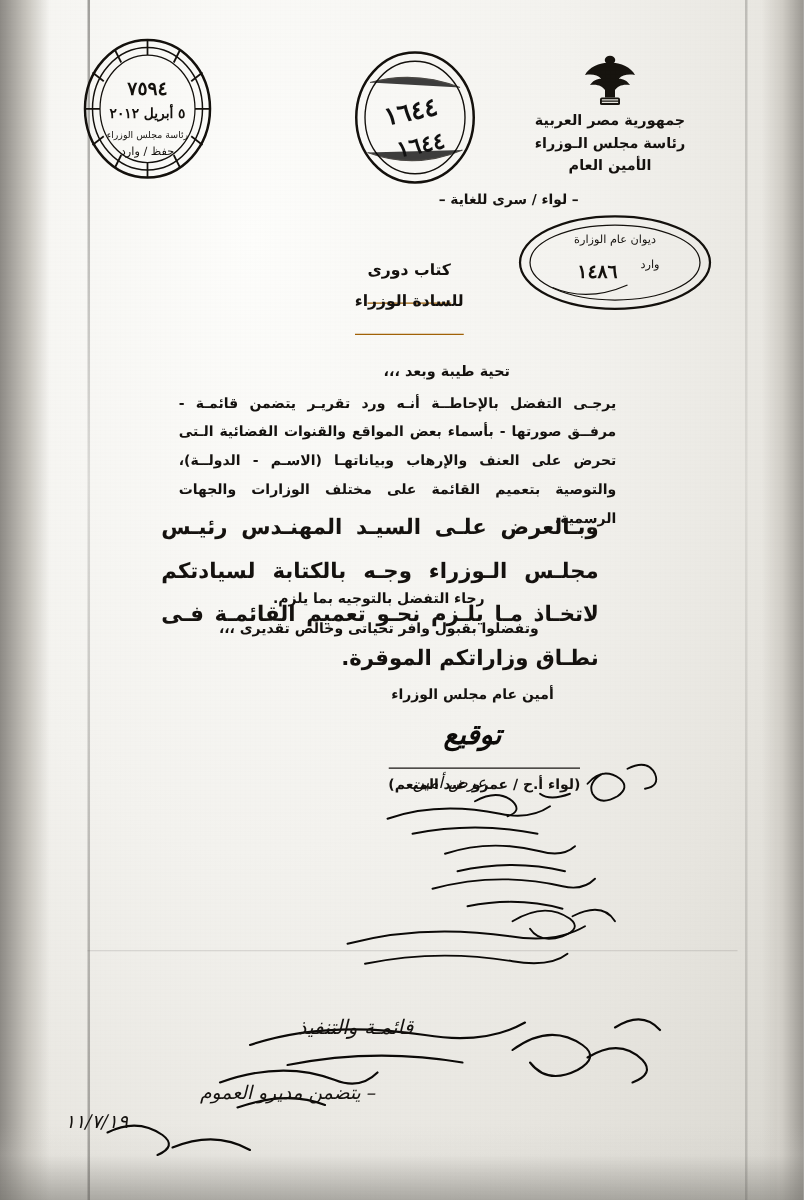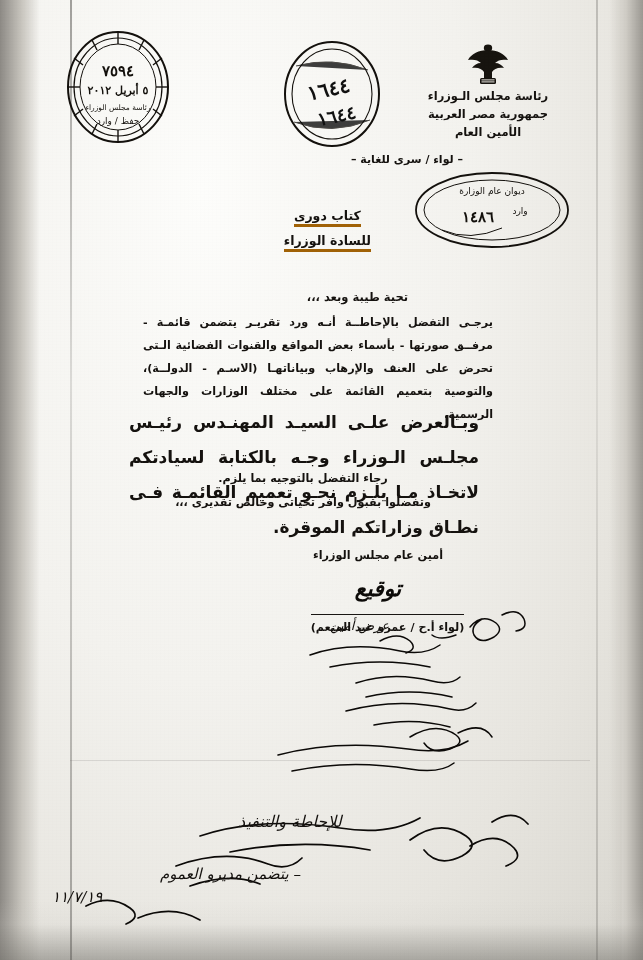--- a/index.html
+++ b/index.html
@@ -88,21 +88,21 @@
     font-size: 11px;
   }
   .doc-kind {
     position: absolute;
     right: 272px;
     top: 203px;
     font-size: 12.5px;
     text-align: center;
     line-height: 2.0;
   }
-  .doc-kind u { text-decoration: none; border-bottom: 3px solid #a16207; padding-bottom: 1px;}
+  .doc-kind u { text-decoration: none; border-bottom: 1px solid #a16207; padding-bottom: 19px;}
   .salutation {
     position: absolute;
     right: 235px;
     top: 290px;
     font-size: 11.5px;
   }
   .body-par {
     position: absolute;
     right: 150px;
     top: 312px;
@@ -211,22 +211,22 @@
     <g fill="#17140f">
       <ellipse cx="23" cy="10" rx="4.2" ry="3.4"></ellipse>
       <path d="M23 12 C14 12 6 16 3 22 C9 21 13 22 16 25 C12 25 9 27 7 30 C13 29 17 31 19 34 L19 40 L27 40 L27 34 C29 31 33 29 39 30 C37 27 34 25 30 25 C33 22 37 21 43 22 C40 16 32 12 23 12 Z"></path>
       <rect x="15" y="40" width="16" height="6" rx="1.5"></rect>
       <rect x="16.5" y="41.4" width="13" height="1" fill="#e8e6e0"></rect>
       <rect x="16.5" y="43.4" width="13" height="1" fill="#e8e6e0"></rect>
     </g>
   </svg>
 
   <div class="letterhead arabic">
+    <div>جمهورية مصر العربية</div>
     <div>رئاسة مجلس الـوزراء</div>
-    <div>جمهورية مصر العربية</div>
     <div>الأمين العام</div>
   </div>
 
   <svg class="stamp-date" viewBox="0 0 112 118">
     <g fill="none" stroke="#14110d" stroke-width="2">
       <ellipse cx="56" cy="59" rx="50" ry="55"></ellipse>
       <ellipse cx="56" cy="59" rx="44" ry="49" stroke-width="1.2"></ellipse>
       <ellipse cx="56" cy="59" rx="38" ry="43" stroke-width="1"></ellipse>
     </g>
     <g stroke="#14110d" stroke-width="1.4">
@@ -320,17 +320,17 @@
       <path d="M390 46 q26 -16 44 2 q10 11 -8 18"></path>
       <path d="M110 86 q40 -14 70 -2"></path>
       <path d="M6 106 q24 -12 44 2 q12 9 -4 16"></path>
       <path d="M58 118 q34 -14 62 2"></path>
       <path d="M412 22 q22 -14 36 2"></path>
     </g>
   </svg>
 
   <div class="tiny-note handwritten" style="left:52px; top:888px; font-size:15px;">١١/٧/١٩</div>
   <div class="tiny-note handwritten" style="left:160px; top:865px; font-size:15px;">– يتضمن مديرو العموم</div>
-  <div class="tiny-note handwritten" style="left:238px; top:812px; font-size:16px;">للإحاطة والتنفيذ</div>
+  <div class="tiny-note handwritten" style="left:238px; top:812px; font-size:16px;">قائمـة والتنفيذ</div>
   <div class="tiny-note handwritten" style="left:330px; top:618px; font-size:13px;">عرض أمين</div>
 
   <div class="noise"></div>
 </div>
 
 </body></html>

